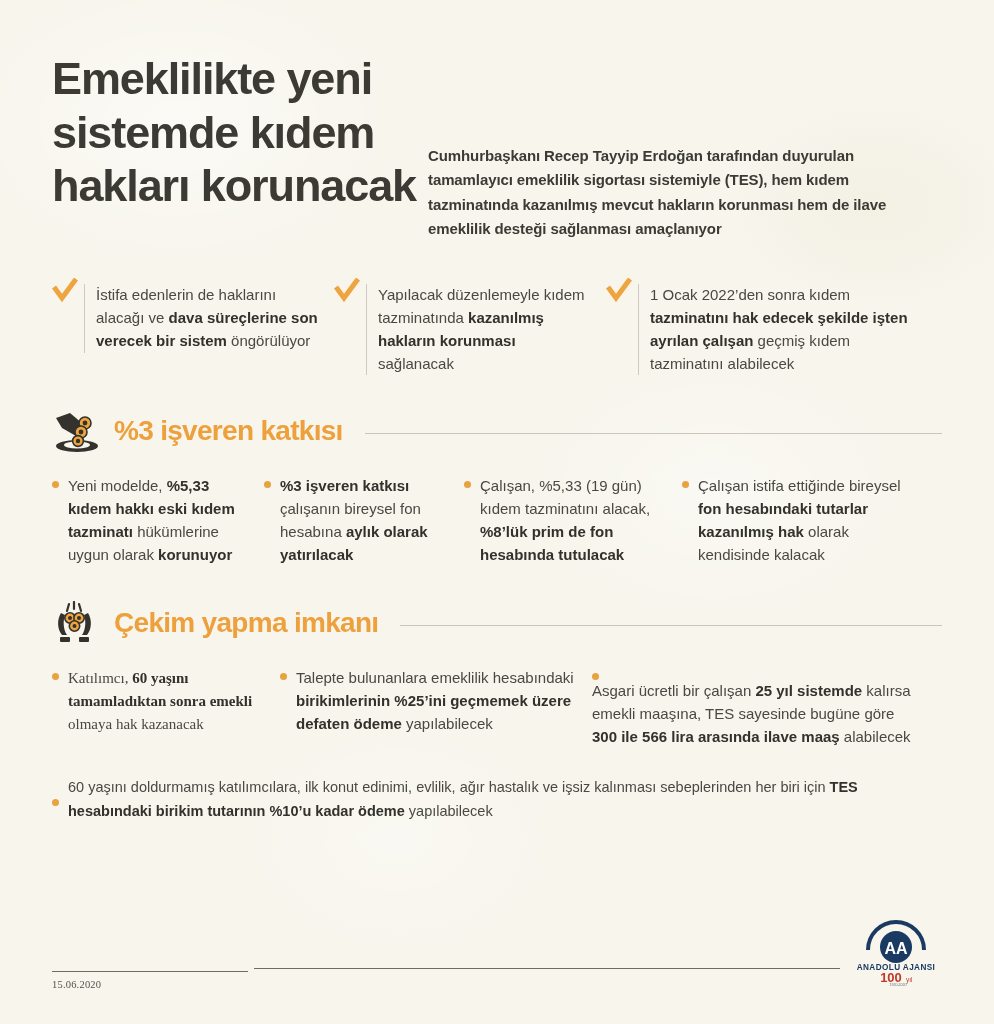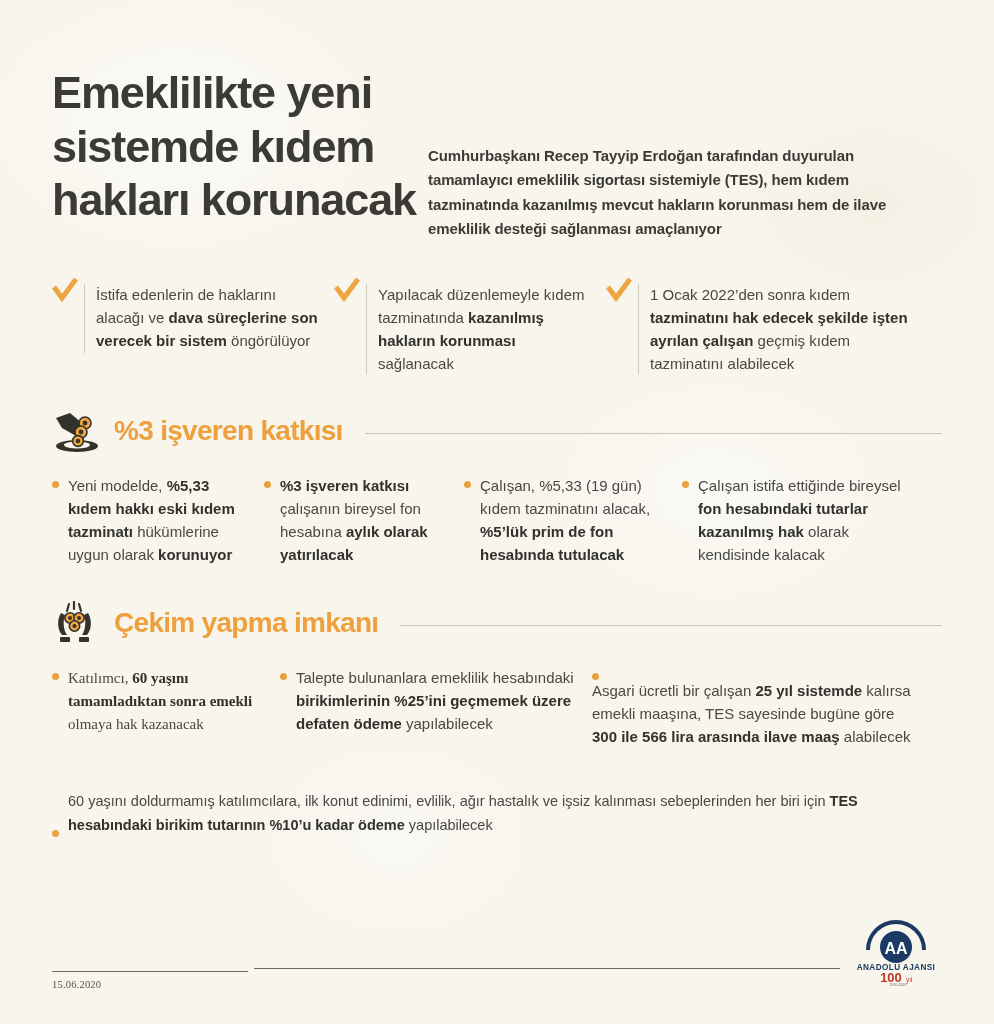--- a/index.html
+++ b/index.html
@@ -22,21 +22,20 @@
       radial-gradient(ellipse 220px 160px at 40% 82%, rgba(255,255,255,0.35), transparent 70%),
       radial-gradient(ellipse 200px 140px at 88% 20%, rgba(240,236,222,0.6), transparent 70%),
       #f7f5ec;
     padding: 0 52px;
   }
 
   
   .header {
     display: flex;
     padding-top: 52px;
-    align-items: center;
   }
 
   .headline {
     width: 372px;
     font-size: 45px;
     font-weight: bold;
     line-height: 1.19;
     color: #3b3a35;
     letter-spacing: -1.1px;
     flex-shrink: 0;
@@ -143,22 +142,22 @@
   .row-a .bullet:nth-child(2) { width: 200px; }
   .row-a .bullet:nth-child(3) { width: 218px; }
   .row-a .bullet:nth-child(4) { width: 250px; }
 
   .row-b .bullet:nth-child(1) { width: 228px; font-family: Liberation Serif, serif; }
   .row-b .bullet:nth-child(2) { width: 312px; }
   .row-b .bullet:nth-child(3) { width: 340px; flex-direction: column; }
 
   .wide-bullet {
     display: flex;
-    align-items: flex-end;
-    margin-top: 40px;
+    align-items: center;
+    margin-top: 26px;
     padding-right: 10px;
   }
   .wide-bullet .btext { font-size: 14.5px; line-height: 1.66; }
 
   
   .footer {
     position: absolute;
     left: 52px;
     right: 52px;
     bottom: 34px;
@@ -248,21 +247,21 @@
     <div class="bullet">
       <span class="dot"></span>
       <div class="btext">Yeni modelde, <b>%5,33 kıdem hakkı eski kıdem tazminatı</b> hükümlerine uygun olarak <b>korunuyor</b></div>
     </div>
     <div class="bullet">
       <span class="dot"></span>
       <div class="btext"><b>%3 işveren katkısı</b> çalışanın bireysel fon hesabına <b>aylık olarak yatırılacak</b></div>
     </div>
     <div class="bullet">
       <span class="dot"></span>
-      <div class="btext">Çalışan, %5,33 (19 gün) kıdem tazminatını alacak, <b>%5’lük prim de fon hesabında tutulacak</b></div>
+      <div class="btext">Çalışan, %5,33 (19 gün) kıdem tazminatını alacak, <b>%8’lük prim de fon hesabında tutulacak</b></div>
     </div>
     <div class="bullet">
       <span class="dot"></span>
       <div class="btext">Çalışan istifa ettiğinde bireysel <b>fon hesabındaki tutarlar kazanılmış hak</b> olarak kendisinde kalacak</div>
     </div>
   </div>
 
   <div class="section-head">
     <span class="sec-icon">
       <svg viewBox="0 0 52 44" width="52" height="44">

